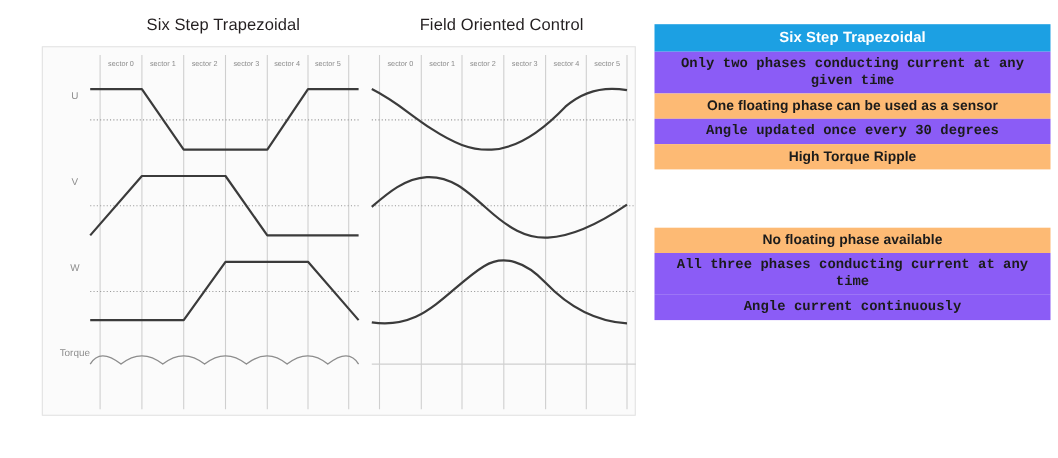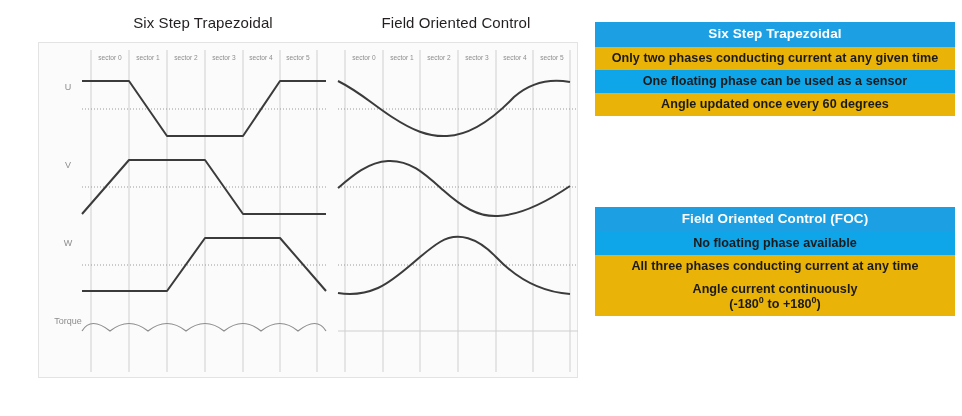--- a/index.html
+++ b/index.html
@@ -45,22 +45,22 @@
   #table-foc{top:207px;}
   .tbl-header{
     background:#1ca0e3;color:#ffffff;font-weight:bold;font-size:13.5px;
     text-align:center;padding:4px 4px 5px;line-height:1.15;
     letter-spacing:0.1px;
   }
   .tbl-row{
     font-size:12.6px;color:#1b1b1b;font-weight:bold;text-align:center;
     padding:4px 10px;line-height:1.2;letter-spacing:0.05px;
   }
-  .tbl-row.odd{background:#eab308;}
-  .tbl-row.even{background:#0ea5e9;}
+  .tbl-row.odd{background:#8b5cf6;font-family:Liberation Mono, monospace;}
+  .tbl-row.even{background:#fdba74;}
   .tbl-row .sub{display:block;}
   .deg{font-size:9px;vertical-align:super;line-height:0;}
 </style>
 </head>
 <body>
 
 <div id="root">
 
   <div class="chart-panel"></div>
 
@@ -142,26 +142,25 @@
 
     <path class="wave" d="M 338,293 C 350,295 362,295 378,288 C 400,278 420,254 440,242
          C 458,231 478,238 496,257 C 516,278 540,292 570,294"></path>
 
   </svg>
 
   <div class="table-block" id="table-six">
     <div class="tbl-header">Six Step Trapezoidal</div>
     <div class="tbl-row odd">Only two phases conducting current at any given time</div>
     <div class="tbl-row even">One floating phase can be used as a sensor</div>
-    <div class="tbl-row odd">Angle updated once every 60 degrees</div>
+    <div class="tbl-row odd">Angle updated once every 30 degrees</div>
+    <div class="tbl-row even">High Torque Ripple</div>
   </div>
 
   <div class="table-block" id="table-foc">
-    <div class="tbl-header">Field Oriented Control (FOC)</div>
     <div class="tbl-row even">No floating phase available</div>
     <div class="tbl-row odd">All three phases conducting current at any time</div>
     <div class="tbl-row odd">
       <span class="sub">Angle current continuously</span>
-      <span class="sub"><span>(-180</span><span class="deg">0</span><span> to +180</span><span class="deg">0</span><span>)</span></span>
     </div>
   </div>
 
 </div>
 
 </body></html>

